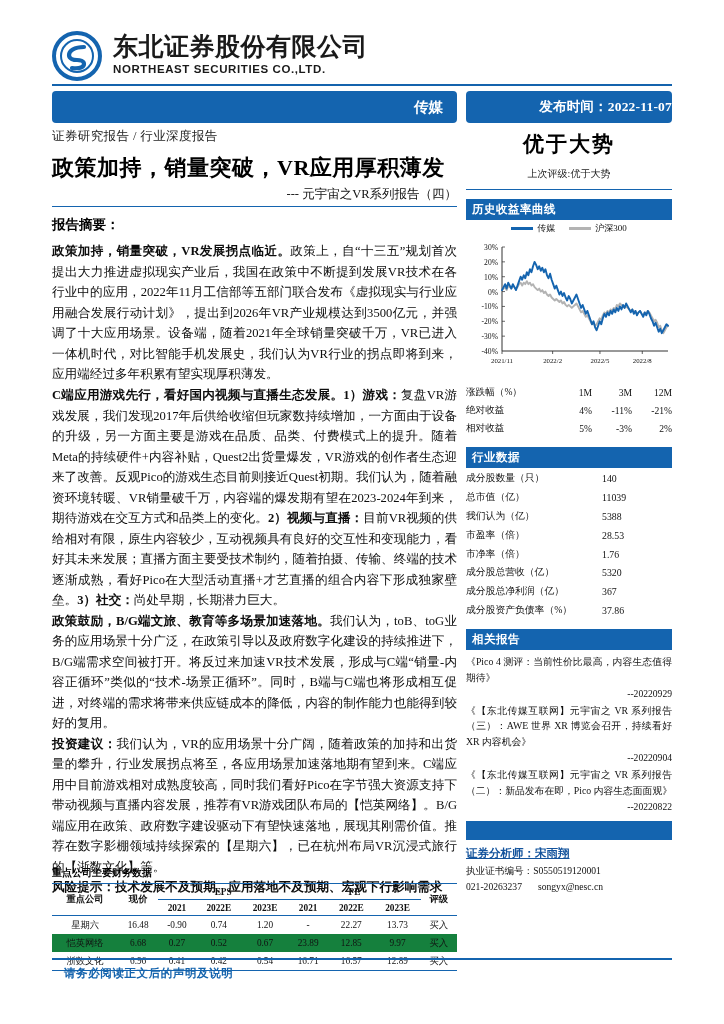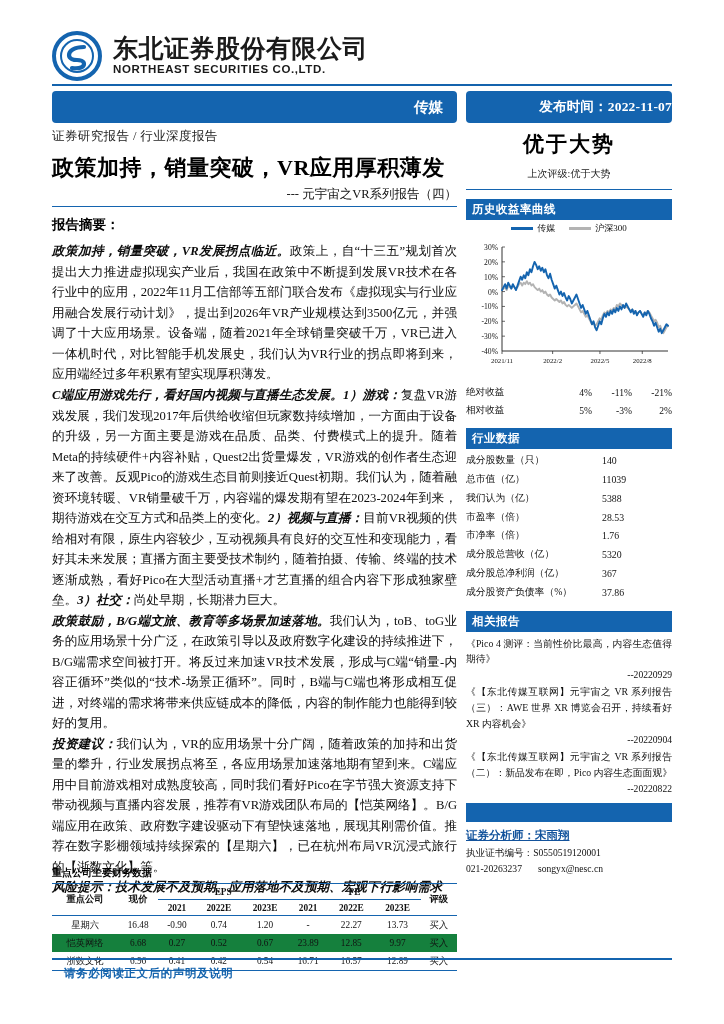--- a/index.html
+++ b/index.html
@@ -33,21 +33,21 @@
     width: 50px; height: 50px;
     flex: 0 0 50px;
     position: relative;
   }
   .logo-mark svg { display: block; }
   .logo-text {
     margin-left: 11px;
     line-height: 1;
   }
   .logo-cn {
-    font-family: Liberation Serif, serif;
+    font-family: Liberation Mono, monospace;
     font-size: 25px;
     font-weight: 700;
     letter-spacing: 0.5px;
     color: #1a1a1a;
   }
   .logo-en {
     font-family: "Liberation Sans", "DejaVu Sans", sans-serif;
     font-size: 11.5px;
     font-weight: 700;
     letter-spacing: 0.6px;
@@ -125,21 +125,21 @@
     color: #000;
     margin-bottom: 7px;
   }
   .body-text {
     font-size: 12.6px;
     line-height: 1.63;
     text-align: justify;
     color: #0d0d0d;
   }
   .body-text p { margin: 0; }
-  .body-text b { font-weight: 700; font-style: italic; }
+  .body-text b { font-weight: 700; }
 
   
   .fin-table-wrap {
     position: absolute;
     left: 52px; top: 866px;
     width: 405px;
   }
   .fin-caption {
     font-size: 10px;
     font-weight: 700;
@@ -456,20 +456,26 @@
           <text x="133.94" y="122" text-anchor="middle" font-size="6.8" fill="#111" font-family="&quot;Liberation Serif&quot;, serif">2022/5</text>
           <line x1="176.26999999999998" y1="110" x2="176.26999999999998" y2="113" stroke="#333" stroke-width="0.8"></line>
           <text x="176.26999999999998" y="122" text-anchor="middle" font-size="6.8" fill="#111" font-family="&quot;Liberation Serif&quot;, serif">2022/8</text>
           <path d="M36.00 49.09 L37.55 47.60 L39.10 46.11 L40.65 49.09 L42.21 44.63 L43.76 46.11 L45.31 47.60 L46.86 44.63 L48.41 46.11 L49.96 47.60 L51.51 46.11 L53.07 43.14 L54.62 41.66 L56.17 44.63 L57.72 41.66 L59.27 43.14 L60.82 40.17 L62.37 43.14 L63.93 41.66 L65.48 44.63 L67.03 43.14 L68.58 46.11 L70.13 47.60 L71.68 49.09 L73.23 47.60 L74.79 50.57 L76.34 49.09 L77.89 52.06 L79.44 50.57 L80.99 53.54 L82.54 55.03 L84.09 53.54 L85.64 56.51 L87.20 58.00 L88.75 59.49 L90.30 58.00 L91.85 59.49 L93.40 60.97 L94.95 59.49 L96.50 62.46 L98.06 60.97 L99.61 63.94 L101.16 65.43 L102.71 63.94 L104.26 65.43 L105.81 66.91 L107.36 65.43 L108.92 63.94 L110.47 62.46 L112.02 65.43 L113.57 68.40 L115.12 71.37 L116.67 69.89 L118.22 72.86 L119.78 75.83 L121.33 74.34 L122.88 77.31 L124.43 80.29 L125.98 83.26 L127.53 81.77 L129.08 84.74 L130.64 83.26 L132.19 80.29 L133.74 77.31 L135.29 78.80 L136.84 74.34 L138.39 71.37 L139.94 72.86 L141.50 69.89 L143.05 71.37 L144.60 68.40 L146.15 69.89 L147.70 66.91 L149.25 68.40 L150.80 63.94 L152.36 65.43 L153.91 62.46 L155.46 63.94 L157.01 65.43 L158.56 66.91 L160.11 65.43 L161.66 66.91 L163.21 68.40 L164.77 69.89 L166.32 68.40 L167.87 71.37 L169.42 69.89 L170.97 72.86 L172.52 71.37 L174.07 69.89 L175.63 72.86 L177.18 74.34 L178.73 71.37 L180.28 72.86 L181.83 69.89 L183.38 71.37 L184.93 74.34 L186.49 77.31 L188.04 80.29 L189.59 78.80 L191.14 81.77 L192.69 86.23 L194.24 84.74 L195.79 89.20 L197.35 92.17 L198.90 89.20 L200.45 86.23 L202.00 84.74" fill="none" stroke="#b3b3b3" stroke-width="1.9" stroke-linejoin="round" stroke-linecap="round"></path>
           <path d="M36.00 49.09 L37.55 46.11 L39.10 43.14 L40.65 47.60 L42.21 41.66 L43.76 44.63 L45.31 47.60 L46.86 43.14 L48.41 46.11 L49.96 49.09 L51.51 44.63 L53.07 40.17 L54.62 35.71 L56.17 38.69 L57.72 34.23 L59.27 37.20 L60.82 31.26 L62.37 34.23 L63.93 28.29 L65.48 31.26 L67.03 25.31 L68.58 20.86 L70.13 23.83 L71.68 28.29 L73.23 25.31 L74.79 29.77 L76.34 26.80 L77.89 31.26 L79.44 28.29 L80.99 34.23 L82.54 37.20 L84.09 32.74 L85.64 38.69 L87.20 43.14 L88.75 47.60 L90.30 44.63 L91.85 49.09 L93.40 53.54 L94.95 50.57 L96.50 55.03 L98.06 52.06 L99.61 56.51 L101.16 59.49 L102.71 55.03 L104.26 58.00 L105.81 62.46 L107.36 59.49 L108.92 56.51 L110.47 53.54 L112.02 58.00 L113.57 62.46 L115.12 66.91 L116.67 63.94 L118.22 68.40 L119.78 72.86 L121.33 69.89 L122.88 74.34 L124.43 78.80 L125.98 83.26 L127.53 80.29 L129.08 86.23 L130.64 89.20 L132.19 84.74 L133.74 80.29 L135.29 83.26 L136.84 77.31 L138.39 72.86 L139.94 75.83 L141.50 71.37 L143.05 74.34 L144.60 69.89 L146.15 72.86 L147.70 68.40 L149.25 71.37 L150.80 66.91 L152.36 69.89 L153.91 65.43 L155.46 68.40 L157.01 63.94 L158.56 66.91 L160.11 62.46 L161.66 65.43 L163.21 68.40 L164.77 71.37 L166.32 68.40 L167.87 72.86 L169.42 69.89 L170.97 74.34 L172.52 71.37 L174.07 69.89 L175.63 72.86 L177.18 75.83 L178.73 71.37 L180.28 74.34 L181.83 69.89 L183.38 72.86 L184.93 77.31 L186.49 80.29 L188.04 84.74 L189.59 81.77 L191.14 86.23 L192.69 90.69 L194.24 87.71 L195.79 92.17 L197.35 89.20 L198.90 86.23 L200.45 83.26 L202.00 84.74" fill="none" stroke="#1464af" stroke-width="1.9" stroke-linejoin="round" stroke-linecap="round"></path>
         </svg>
     </div>
 
     <table class="ret">
       <tbody>
+          <tr>
+        <td class="lab">涨跌幅（%）</td>
+        <td class="num">1M</td>
+        <td class="num">3M</td>
+        <td class="num">12M</td>
+      </tr>
       <tr>
         <td class="lab">绝对收益</td>
         <td class="num">4%</td>
         <td class="num">-11%</td>
         <td class="num">-21%</td>
       </tr>
       <tr>
         <td class="lab">相对收益</td>
         <td class="num">5%</td>
         <td class="num">-3%</td>

